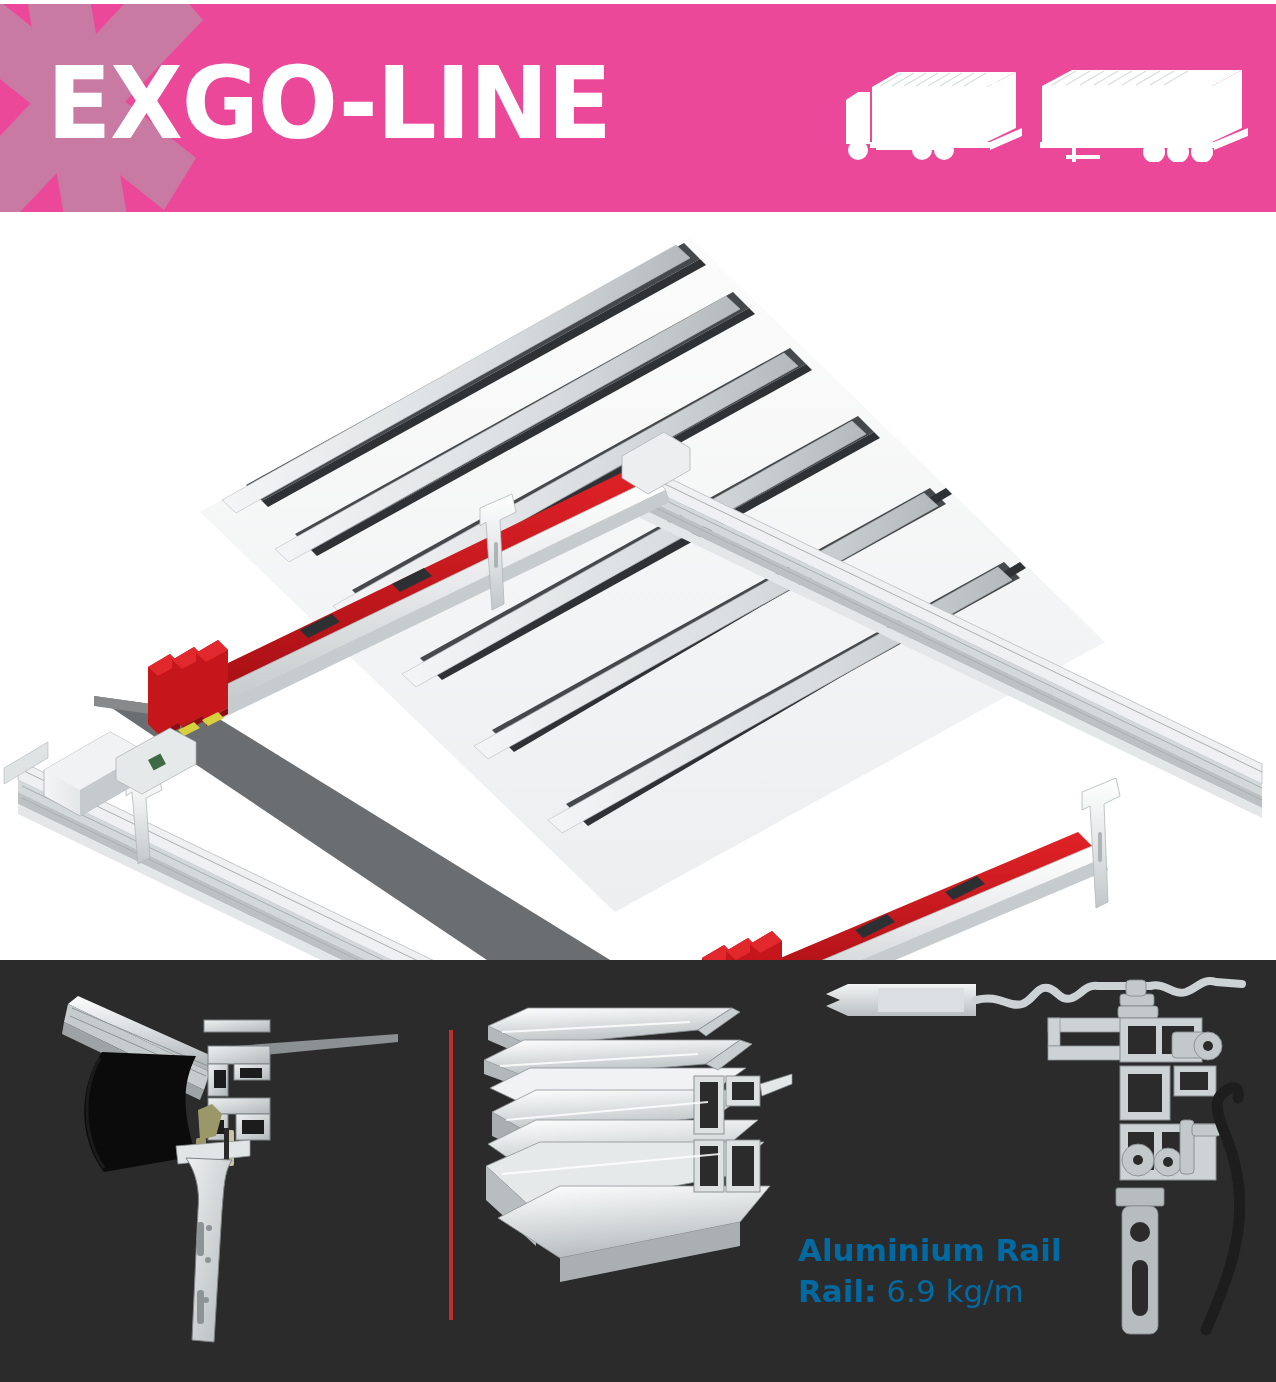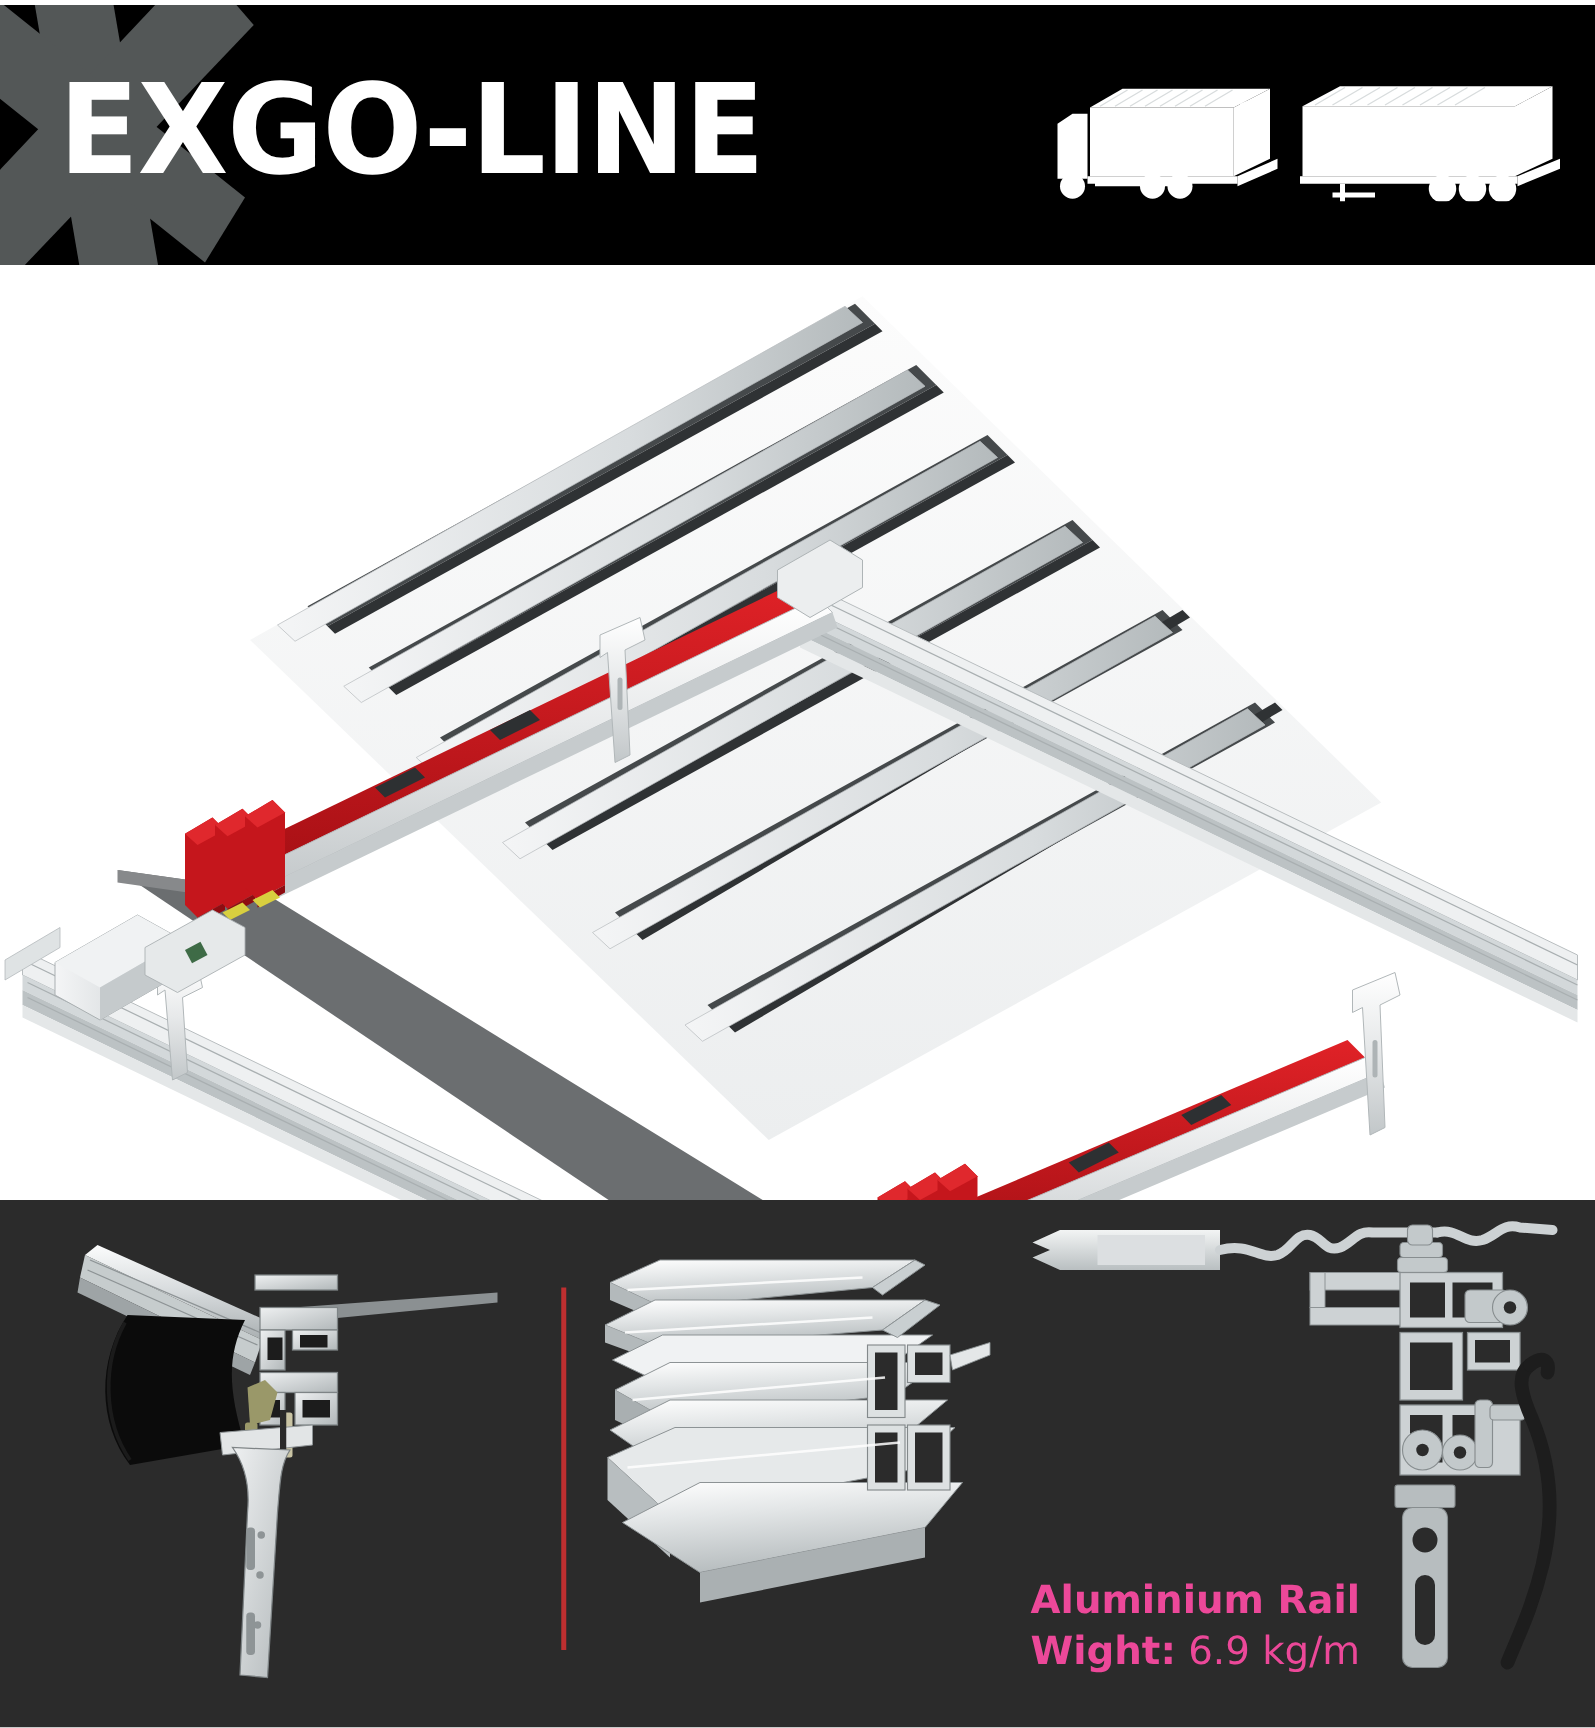--- a/index.html
+++ b/index.html
@@ -21,21 +21,21 @@
     background: #ffffff;
   }
 
   
   .header {
     position: absolute;
     left: 0;
     top: 4px;
     width: 1276px;
     height: 208px;
-    background: #000000;
+    background: #ec4899;
     overflow: hidden;
   }
   .header-watermark {
     position: absolute;
     left: -72px;
     top: -46px;
     width: 300px;
     height: 310px;
     opacity: 0.5;
     pointer-events: none;
@@ -103,24 +103,23 @@
   .cell-left   { left: 0px;   width: 440px; }
   .cell-mid    { left: 440px; width: 380px; }
   .cell-right  { left: 820px; width: 456px; }
   .cell svg { display: block; }
 
   .spec-text {
     position: absolute;
     left: 798px;
     top: 1230px;
     width: 290px;
-    text-align: right;
-    color: #ec4899;
+    text-align: left;
+    color: #0369a1;
     font-family: "DejaVu Sans", sans-serif;
-    margin-top: 30px;
   }
   .spec-line1 {
     font-size: 31px;
     line-height: 40px;
     font-weight: bold;
     white-space: nowrap;
   }
   .spec-line2 {
     font-size: 31px;
     line-height: 42px;
@@ -610,18 +609,18 @@
         <path d="M404 132 C 392 140, 398 158, 406 176 C 420 210, 424 250, 414 292 C 406 326, 394 350, 386 370" fill="none" stroke="#1d1d1d" stroke-width="11" stroke-linecap="round"></path>
         <path d="M404 132 C 414 124, 420 128, 418 138" fill="none" stroke="#1d1d1d" stroke-width="11" stroke-linecap="round"></path>
       </svg>
     </div>
 
   </div>
 
   <div class="spec-text">
     <div class="spec-line1">Aluminium Rail</div>
     <div class="spec-line2">
-      <span class="spec-label">Wight:</span>
+      <span class="spec-label">Rail:</span>
       <span class="spec-value">6.9 kg/m</span>
     </div>
   </div>
 
 </div>
 
 </body></html>

